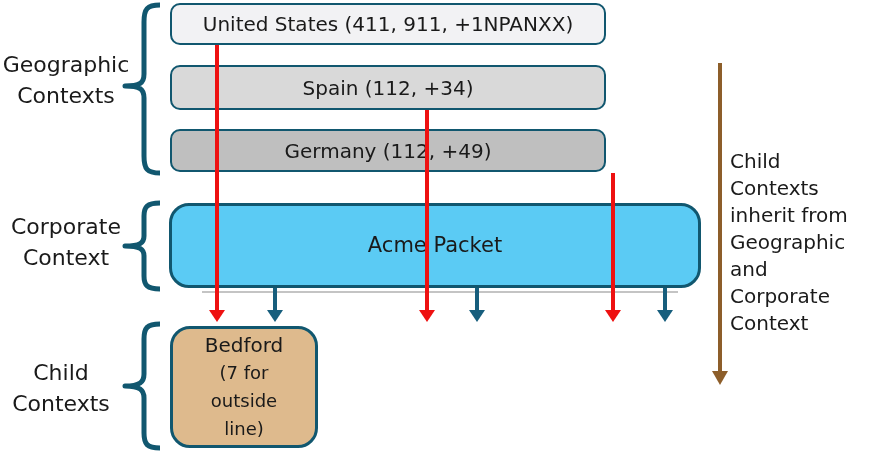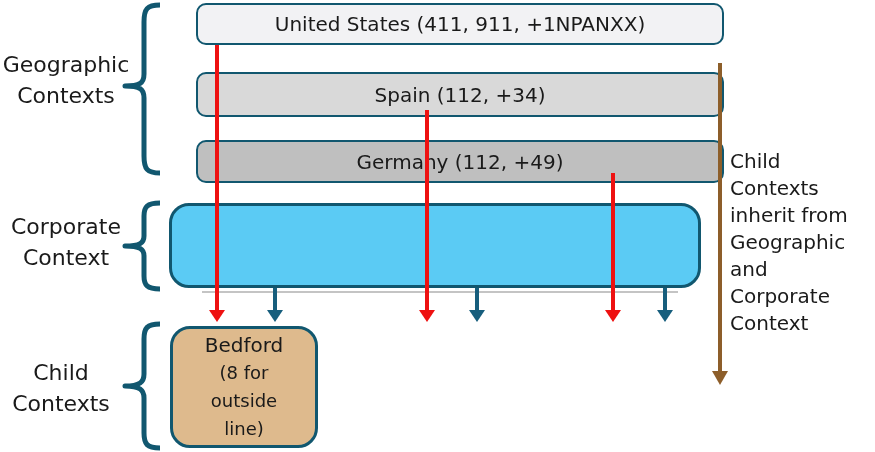--- a/index.html
+++ b/index.html
@@ -21,32 +21,31 @@
     color:var(--text-color,#1a1a1a);
   }
   .lbl-geo{left:0;top:49px;width:132px;}
   .lbl-corp{left:0;top:211px;width:132px;}
   .lbl-child{left:0;top:357px;width:122px;}
   
   .brace{position:absolute;left:122px;}
   .brace path{fill:none;stroke:var(--border-teal,#11576F);stroke-width:5;stroke-linejoin:round;}
   
   .geo-bar{
-    position:absolute;left:170px;width:528px;
+    position:absolute;left:170px;width:436px;
     border:2px solid var(--border-teal,#11576F);
     border-radius:10px;
     box-sizing:border-box;
     display:flex;align-items:center;justify-content:center;
     font-size:20px;
     z-index:1;
-    margin-left:26px;
   }
   .bar-us{top:3px;height:42px;background:var(--bar-us-fill,#F2F2F4);}
-  .bar-spain{top:72px;height:45px;background:var(--bar-spain-fill,#D9D9D9);}
-  .bar-germany{top:140px;height:43px;background:var(--bar-germany-fill,#BFBFBF);}
+  .bar-spain{top:65px;height:45px;background:var(--bar-spain-fill,#D9D9D9);}
+  .bar-germany{top:129px;height:43px;background:var(--bar-germany-fill,#BFBFBF);}
   
   .corp-box{
     position:absolute;left:169px;top:203px;width:532px;height:85px;
     background:var(--corporate-fill,#5BCBF4);
     border:3px solid var(--border-teal,#11576F);
     border-radius:20px;
     box-sizing:border-box;
     display:flex;flex-direction:column;align-items:center;justify-content:center;
     font-size:21px;line-height:29px;
     z-index:1;
@@ -128,25 +127,26 @@
   </div>
   <div class="geo-bar bar-spain">
     <span>Spain (112, +34)</span>
   </div>
   <div class="geo-bar bar-germany">
     <span>Germany (112, +49)</span>
   </div>
 
   <div class="corp-shadow"></div>
   <div class="corp-box">
+    <div>Acme Packet</div>
   </div>
 
   <div class="child-box cb-bedford">
     <div class="cb-title">Bedford</div>
-    <div class="cb-body">(8 for
+    <div class="cb-body">(7 for
 outside
 line)</div>
   </div>
 
   <div class="arrow red ar-1">
     <div class="stem"></div>
     <div class="head"></div>
   </div>
   <div class="arrow red ar-2">
     <div class="stem"></div>

